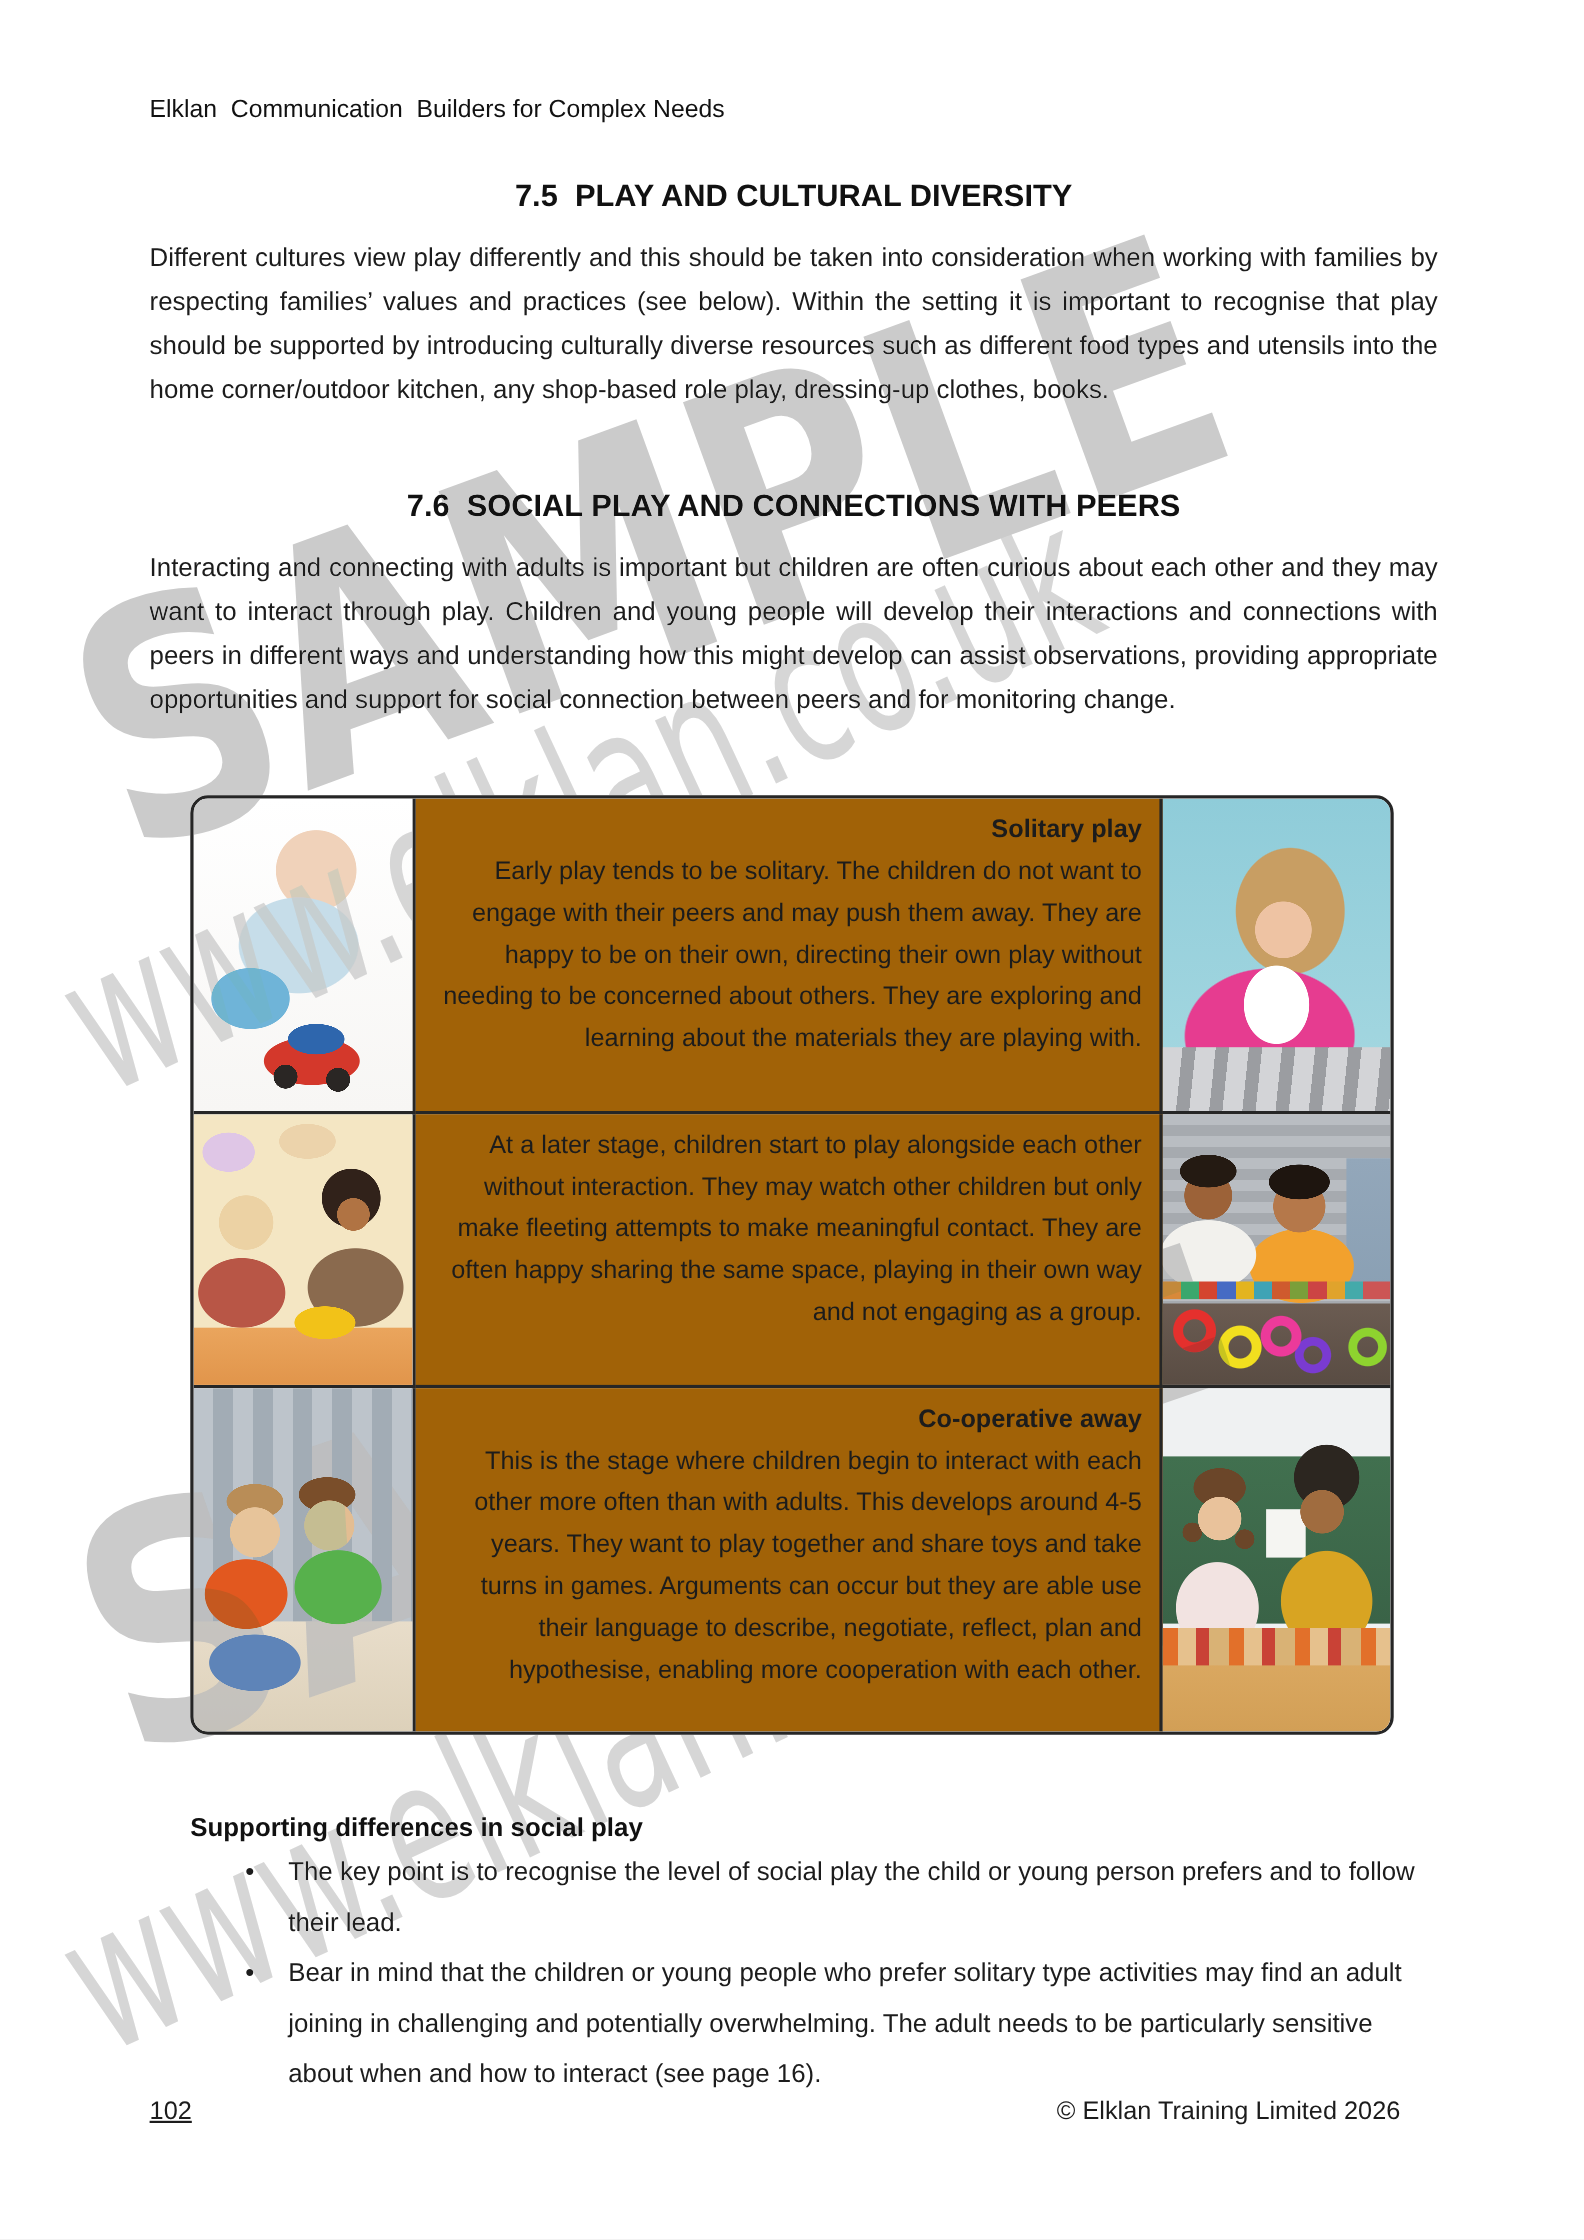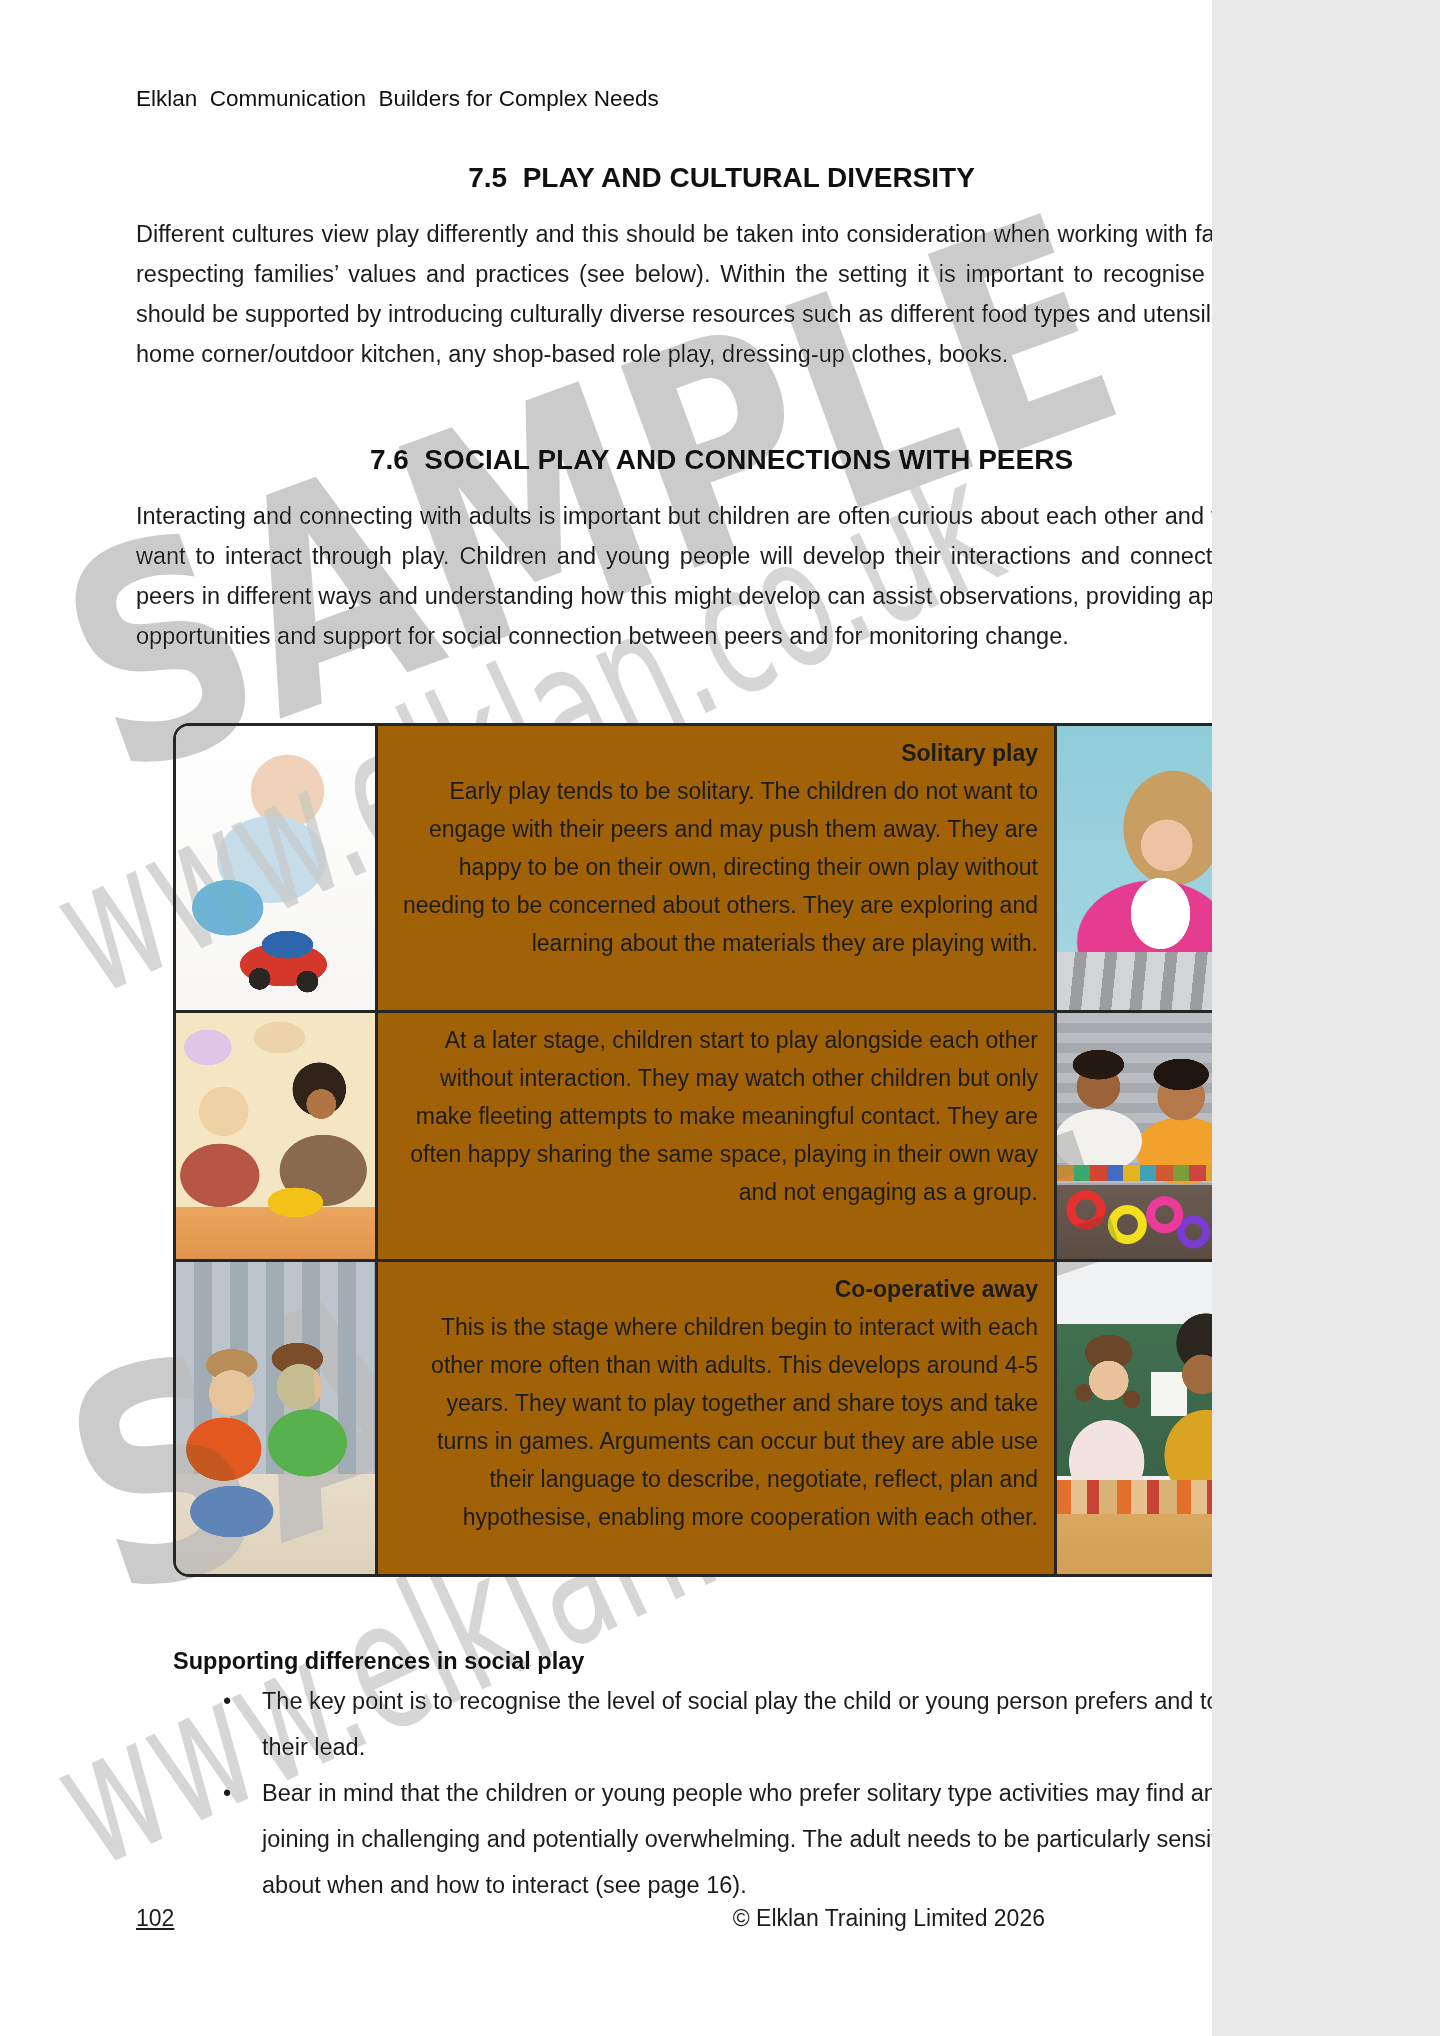--- a/index.html
+++ b/index.html
@@ -1,18 +1,18 @@
 <!DOCTYPE html>
 <html><head>
 <meta charset="utf-8">
 <style>
   html,body{margin:0;padding:0;background:#e9e9e9;}
   .page{
     position:relative;
-    width:1212px;height:2036px;
+    width:1440px;height:2036px;
     background:#ffffff;
     overflow:hidden;
     font-family:"Liberation Sans","DejaVu Sans",sans-serif;
     color:#1c1c1c;
   }
   .abs{position:absolute;}
   .header{
     left:136px;top:86px;width:1100px;
     font-size:22.5px;white-space:pre-wrap;color:#111;
   }

